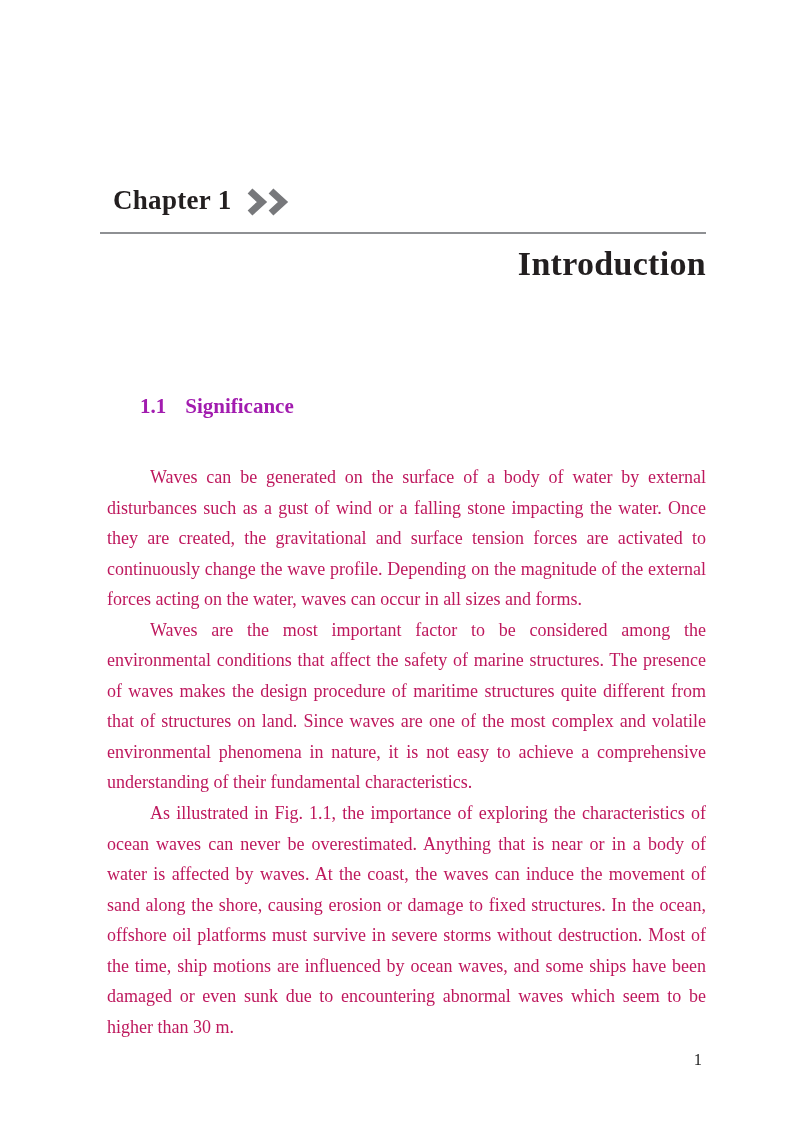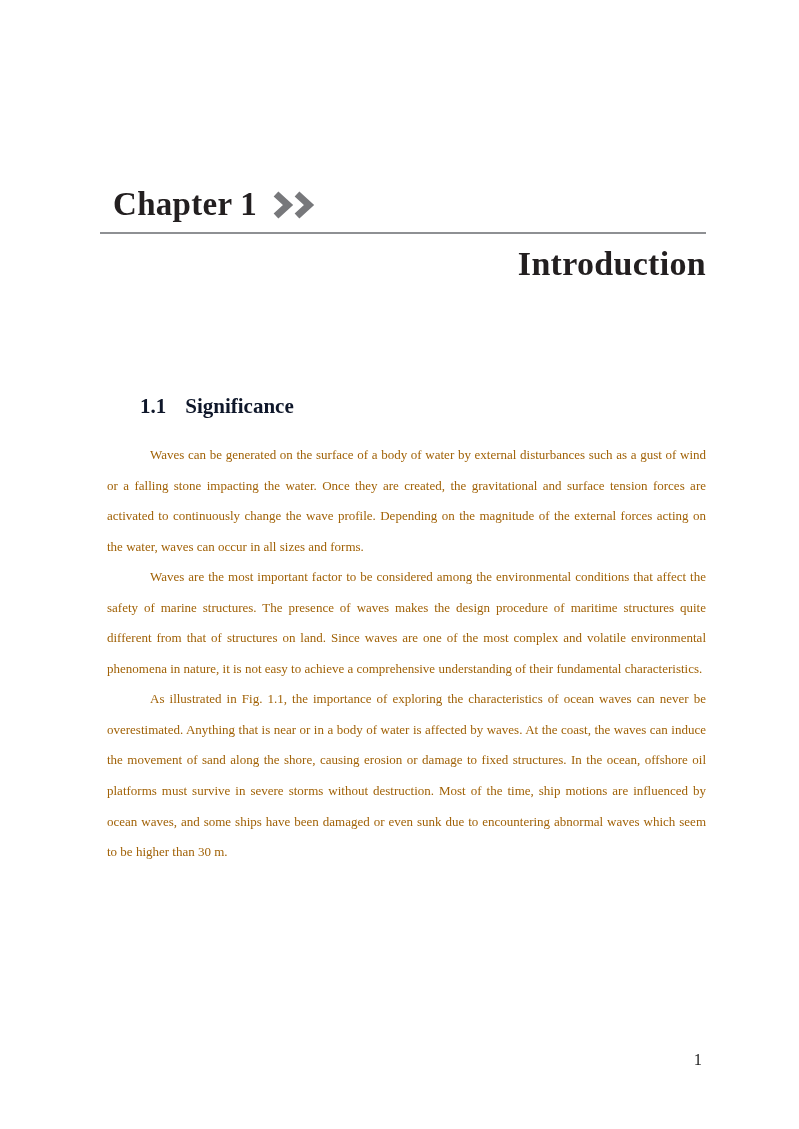--- a/index.html
+++ b/index.html
@@ -9,45 +9,45 @@
     background:#ffffff;
     font-family:"Liberation Serif", serif;
     color:#232323;
     overflow:hidden;
   }
   .chapter-row {
     position:absolute; left:113px; top:186px;
     display:flex; align-items:center; gap:15px;
   }
   .chapter-label {
-    font-size:33px; font-weight:bold; color:#231f20;
+    font-size:27px; font-weight:bold; color:#231f20;
     letter-spacing:0.3px; line-height:1.1;
   }
   .chevron-icon { display:block; margin-top:2px; }
   .rule {
     position:absolute; left:100px; top:232px;
     width:606px; height:2px; background:#8e9093;
   }
   .doc-title {
     position:absolute; top:245px; left:0; right:93px;
     text-align:right;
     font-size:34px; font-weight:bold; 
     color:#231f20; line-height:1.1;
     letter-spacing:0.3px;
   }
   .section-heading {
     position:absolute; left:140px; top:394px;
-    font-size:21px; font-weight:bold; color:#0f172a;
+    font-size:21px; font-weight:bold; color:#a21caf;
     line-height:1.2;
   }
   .section-number { margin-right:19px; }
   .body-text {
-    position:absolute; left:107px; top:440px; width:599px;
-    font-size:13px; line-height:30.55px;
-    text-align:justify; color:#a16207;
+    position:absolute; left:107px; top:462px; width:599px;
+    font-size:18px; line-height:30.55px;
+    text-align:justify; color:#be185d;
   }
   .body-text p { margin:0; padding:0; text-indent:43px; }
   .page-number {
     position:absolute; top:1050px; right:97px;
     font-size:16.5px; color:#242424;
   }
 </style>
 </head>
 <body>
 

